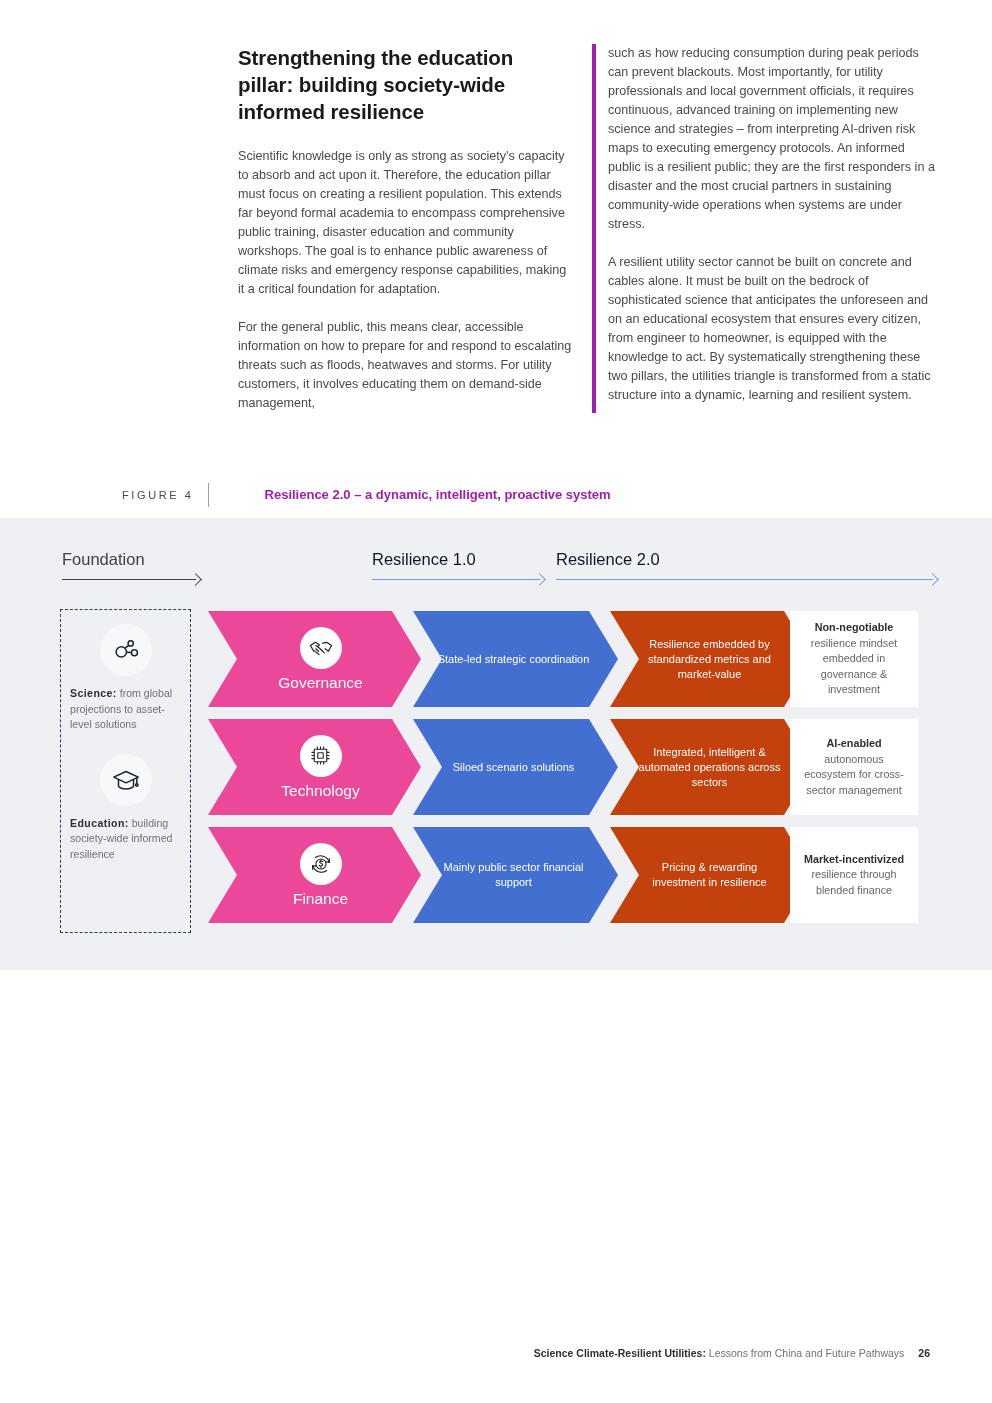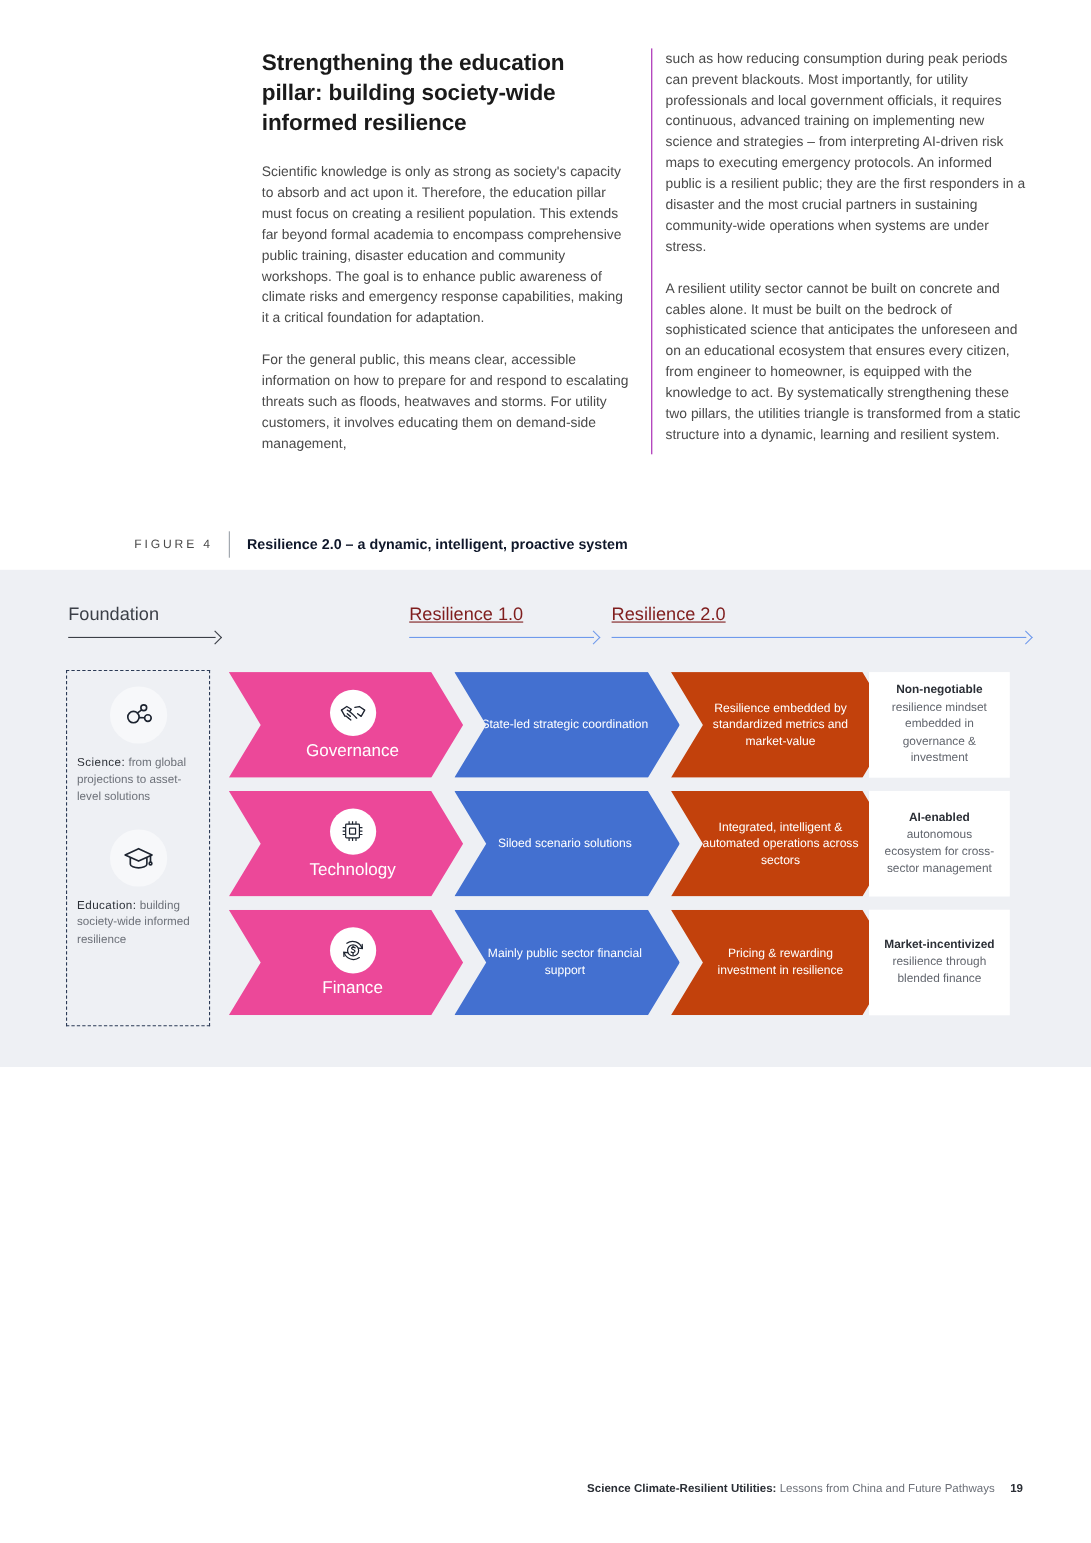--- a/index.html
+++ b/index.html
@@ -16,21 +16,21 @@
   
   .article {
     position: absolute;
     left: 238px;
     top: 44px;
     width: 700px;
     display: flex;
     gap: 20px;
   }
   .col { width: 334px; }
-  .col-right { width: 344px; padding-left: 12px; border-left: 1px solid #a21caf; }
+  .col-right { width: 344px; padding-left: 12px; border-left: 4px solid #a21caf; }
 
   h1.headline {
     font-size: 20.5px;
     line-height: 27px;
     font-weight: bold;
     color: #1a1a1a;
     margin: 0 0 22px 0;
     letter-spacing: -0.1px;
   }
   p.body {
@@ -54,23 +54,24 @@
     font-size: 11px;
     letter-spacing: 2.6px;
     color: #4a4a4a;
     line-height: 24px;
     padding-right: 14px;
   }
   .fig-rule { width: 1px; background: #9aa0a8; }
   .fig-title {
     font-size: 13px;
     font-weight: bold;
-    color: #0f172a;
+    color: #a21caf;
     line-height: 24px;
     padding-left: 16px;
+    margin-left: 40px;
   }
 
   
   .figband {
     position: absolute;
     left: 0;
     top: 518px;
     width: 992px;
     height: 452px;
     background: #eef0f4;
@@ -80,21 +81,21 @@
   .phase {
     position: absolute;
     top: 550px;
   }
   .phase-title {
     font-size: 16.5px;
     margin: 0 0 6px 0;
     white-space: nowrap;
   }
   .phase-foundation .phase-title { color: #3b3f47; font-weight: normal; }
-  .phase-r1 .phase-title, .phase-r2 .phase-title { color: #7f1d1d; font-weight: normal; text-decoration: underline; }
+  .phase-r1 .phase-title, .phase-r2 .phase-title { color: #0f172a; font-weight: normal; }
 
   .phase-arrow { position: relative; height: 10px; }
   .phase-arrow .line {
     position: absolute; left: 0; top: 4px; height: 1px;
   }
   .phase-arrow .head {
     position: absolute; top: 0px; width: 9px; height: 9px;
     border-top: 1px solid; border-right: 1px solid;
     transform: rotate(45deg);
   }
@@ -126,21 +127,21 @@
     width: 52px; height: 52px; border-radius: 50%;
     background: #f7f8fa;
     margin: 0 auto 10px auto;
     display: flex; align-items: center; justify-content: center;
   }
   .found-text {
     font-size: 10.6px;
     line-height: 15.5px;
     color: #6d7179;
   }
-  .found-text b { color: #2b2f36; font-weight: normal; letter-spacing: .4px; }
+  .found-text b { color: #2b2f36; font-weight: bold; letter-spacing: .4px; }
 
   
   .rows { position: absolute; left: 208px; top: 611px; }
   .row { position: relative; height: 96px; width: 575px; margin-bottom: 12px; }
   .row:last-child { margin-bottom: 0; }
 
   .chev {
     position: absolute;
     top: 0; height: 96px;
     display: flex; flex-direction: column;
@@ -376,14 +377,14 @@
     </div>
   </div>
   <div class="outcome">
     <div class="outcome-text">
       <b>Market-incentivized</b><span> resilience through blended finance</span>
     </div>
   </div>
 </div>
 
 <div class="footer">
-  <b>Science Climate-Resilient Utilities:</b><span> Lessons from China and Future Pathways</span><span class="pageno">19</span>
+  <b>Science Climate-Resilient Utilities:</b><span> Lessons from China and Future Pathways</span><span class="pageno">26</span>
 </div>
 
 </body></html>

